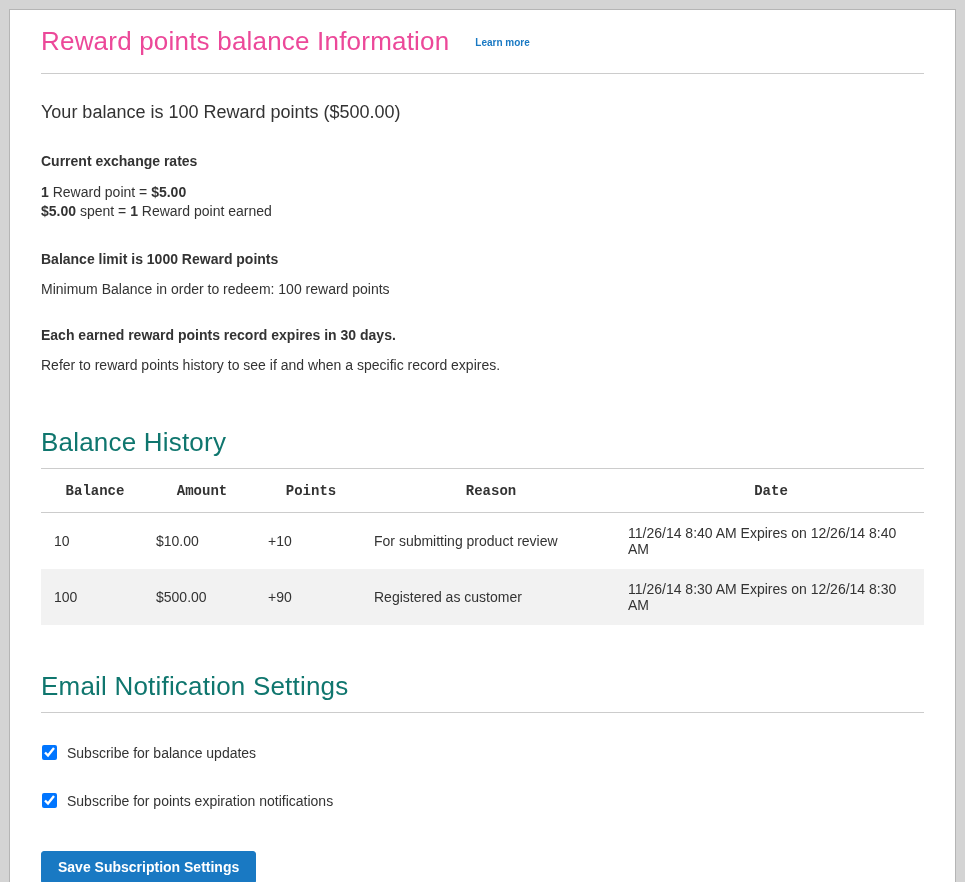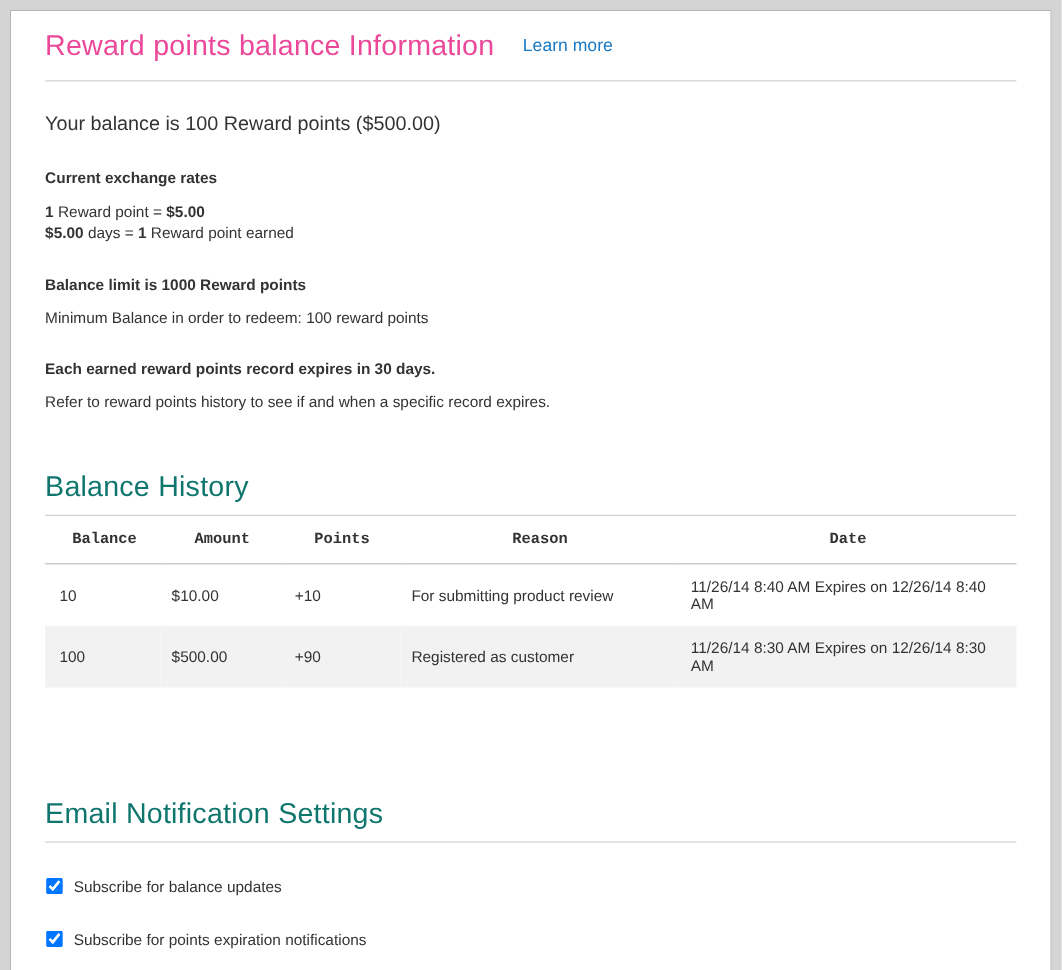--- a/index.html
+++ b/index.html
@@ -30,24 +30,25 @@
   .page-title {
     display: inline;
     font-size: 26px;
     font-weight: 300;
     color: #ec4899;
     margin: 0 22px 0 0;
     letter-spacing: 0.2px;
   }
   .learn-more {
     color: var(--accent, #1979c3);
-    font-size: 16px;
+    font-size: 10px;
     text-decoration: none;
     cursor: pointer;
     vertical-align: 4px;
+    font-weight: bold;
   }
   .balance-summary {
     margin-top: 28px;
     font-size: 18px;
     font-weight: 400;
   }
   .bold-line {
     font-weight: 700;
     margin-top: 30px;
     font-size: 14px;
@@ -133,21 +134,21 @@
       <h1 class="page-title">Reward points balance Information</h1>
       <a class="learn-more" href="#">Learn more</a>
     </div>
 
     <div class="balance-summary">Your balance is 100 Reward points ($500.00)</div>
 
     <div class="bold-line">Current exchange rates</div>
 
     <div class="exchange-lines">
       <div><b>1</b><span> Reward point = </span><b>$5.00</b></div>
-      <div><b>$5.00</b><span> days = </span><b>1</b><span> Reward point earned</span></div>
+      <div><b>$5.00</b><span> spent = </span><b>1</b><span> Reward point earned</span></div>
     </div>
 
     <div class="bold-line">Balance limit is 1000 Reward points</div>
     <div class="plain-line">Minimum Balance in order to redeem: 100 reward points</div>
 
     <div class="bold-line">Each earned reward points record expires in 30 days.</div>
     <div class="plain-line">Refer to reward points history to see if and when a specific record expires.</div>
 
     <div class="section-heading-row">
       <h2 class="section-heading">Balance History</h2>
@@ -181,21 +182,21 @@
         <tr>
           <td>100</td>
           <td>$500.00</td>
           <td>+90</td>
           <td>Registered as customer</td>
           <td>11/26/14 8:30 AM Expires on 12/26/14 8:30 AM</td>
         </tr>
       </tbody>
     </table>
 
-    <div class="section-heading-row" style="margin-top:99px;">
+    <div class="section-heading-row" style="margin-top:46px;">
       <h2 class="section-heading">Email Notification Settings</h2>
     </div>
 
     <div class="checkbox-row">
       <input type="checkbox" id="cb-balance" checked="" style="">
       <label for="cb-balance">Subscribe for balance updates</label>
     </div>
 
     <div class="checkbox-row">
       <input type="checkbox" id="cb-expiration" checked="" style="">

